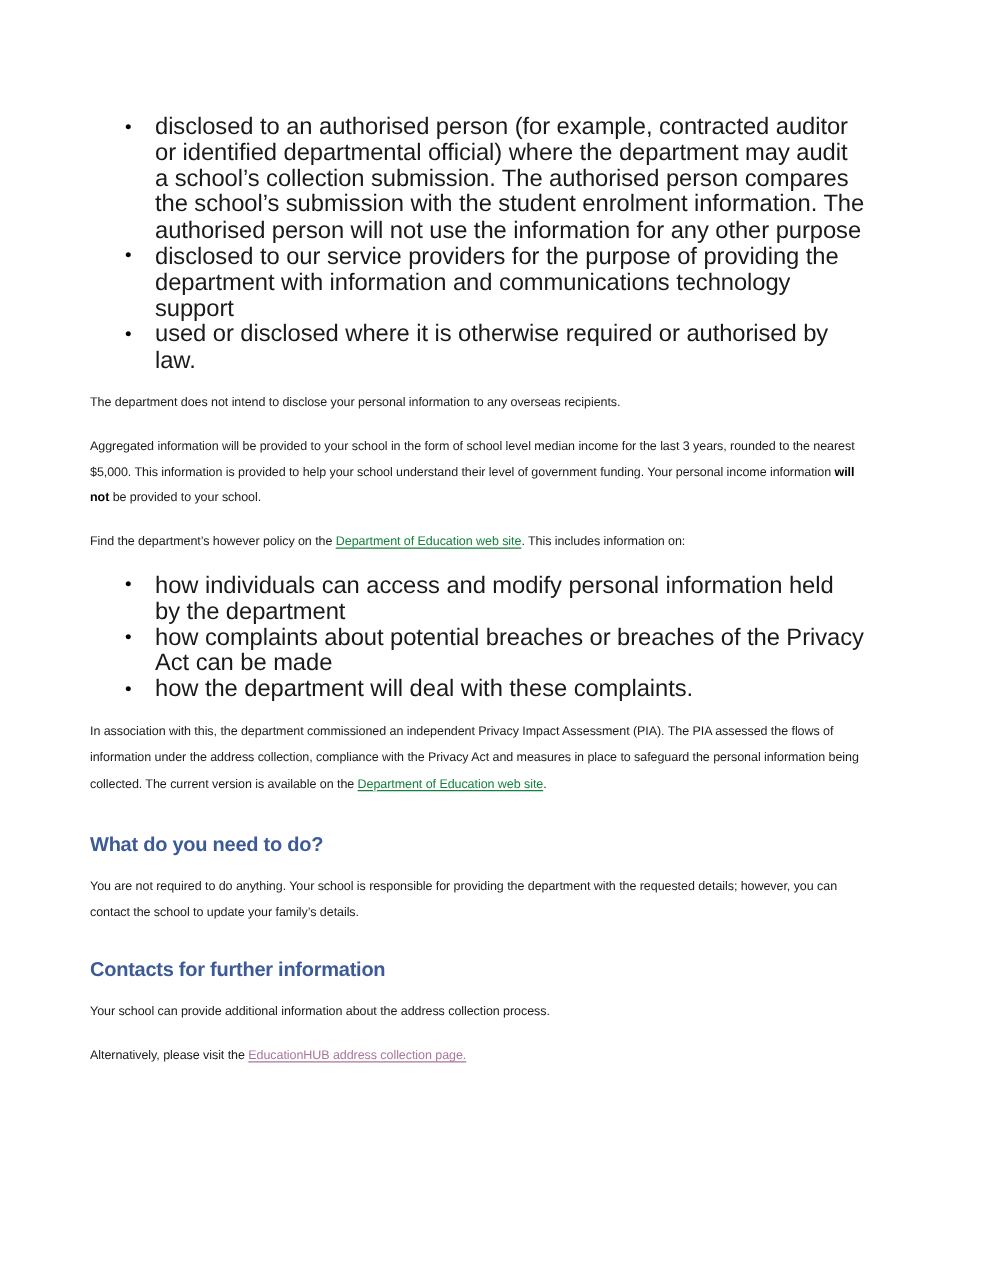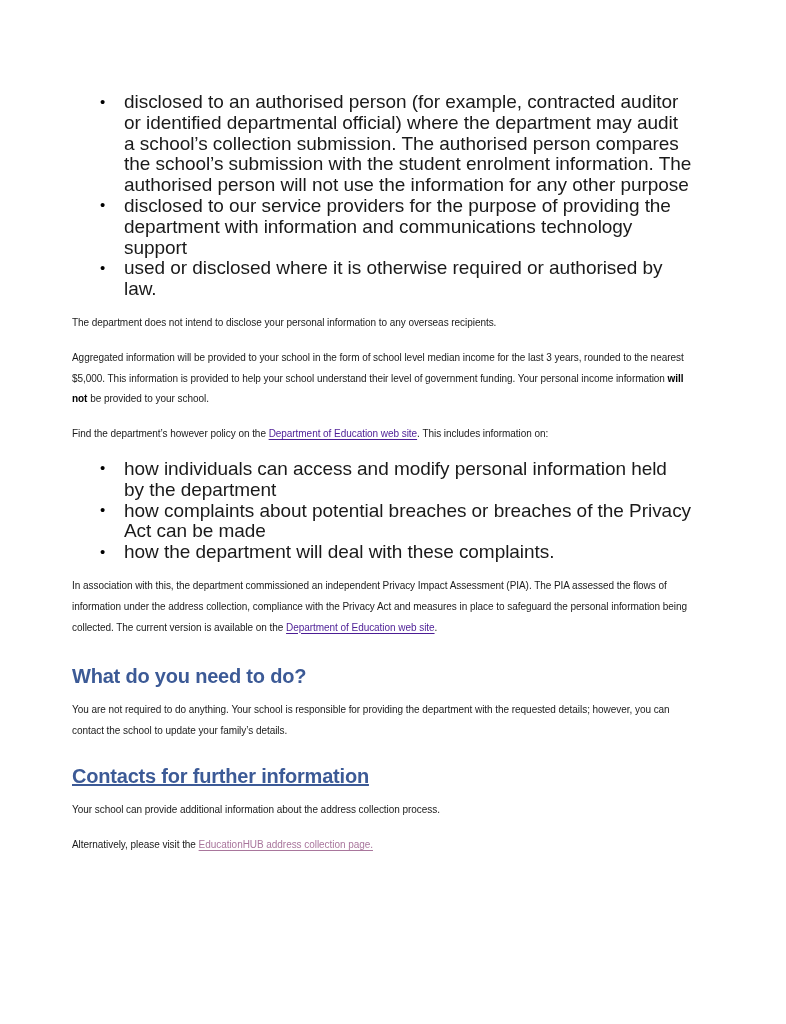--- a/index.html
+++ b/index.html
@@ -55,36 +55,35 @@
     left: 28px;
     top: -0.5px;
     font-size: 15px;
     color: #000000;
     line-height: 20.8px;
   }
   ul.bullets.tight li {
     padding-left: 52px;
   }
   h2.section-heading {
-    font-size: 20px;
+    font-size: 16px;
     font-weight: bold;
     color: #3c5a96;
     margin: 0 0 11px 0;
     line-height: 25px;
     letter-spacing: -0.2px;
   }
   h2.section-heading.second {
     margin-top: 22px;
-    text-decoration: underline;
   }
   .spacer-before-heading {
     height: 12px;
   }
   a.doclink {
-    color: #4c1d95;
+    color: #15803d;
     text-underline-offset: 2px;
   }
   a.doclink-visited {
     color: #a9769c;
     text-decoration: underline;
     text-underline-offset: 2px;
   }
   strong.bold-inline {
     font-weight: bold;
     color: #000000;

